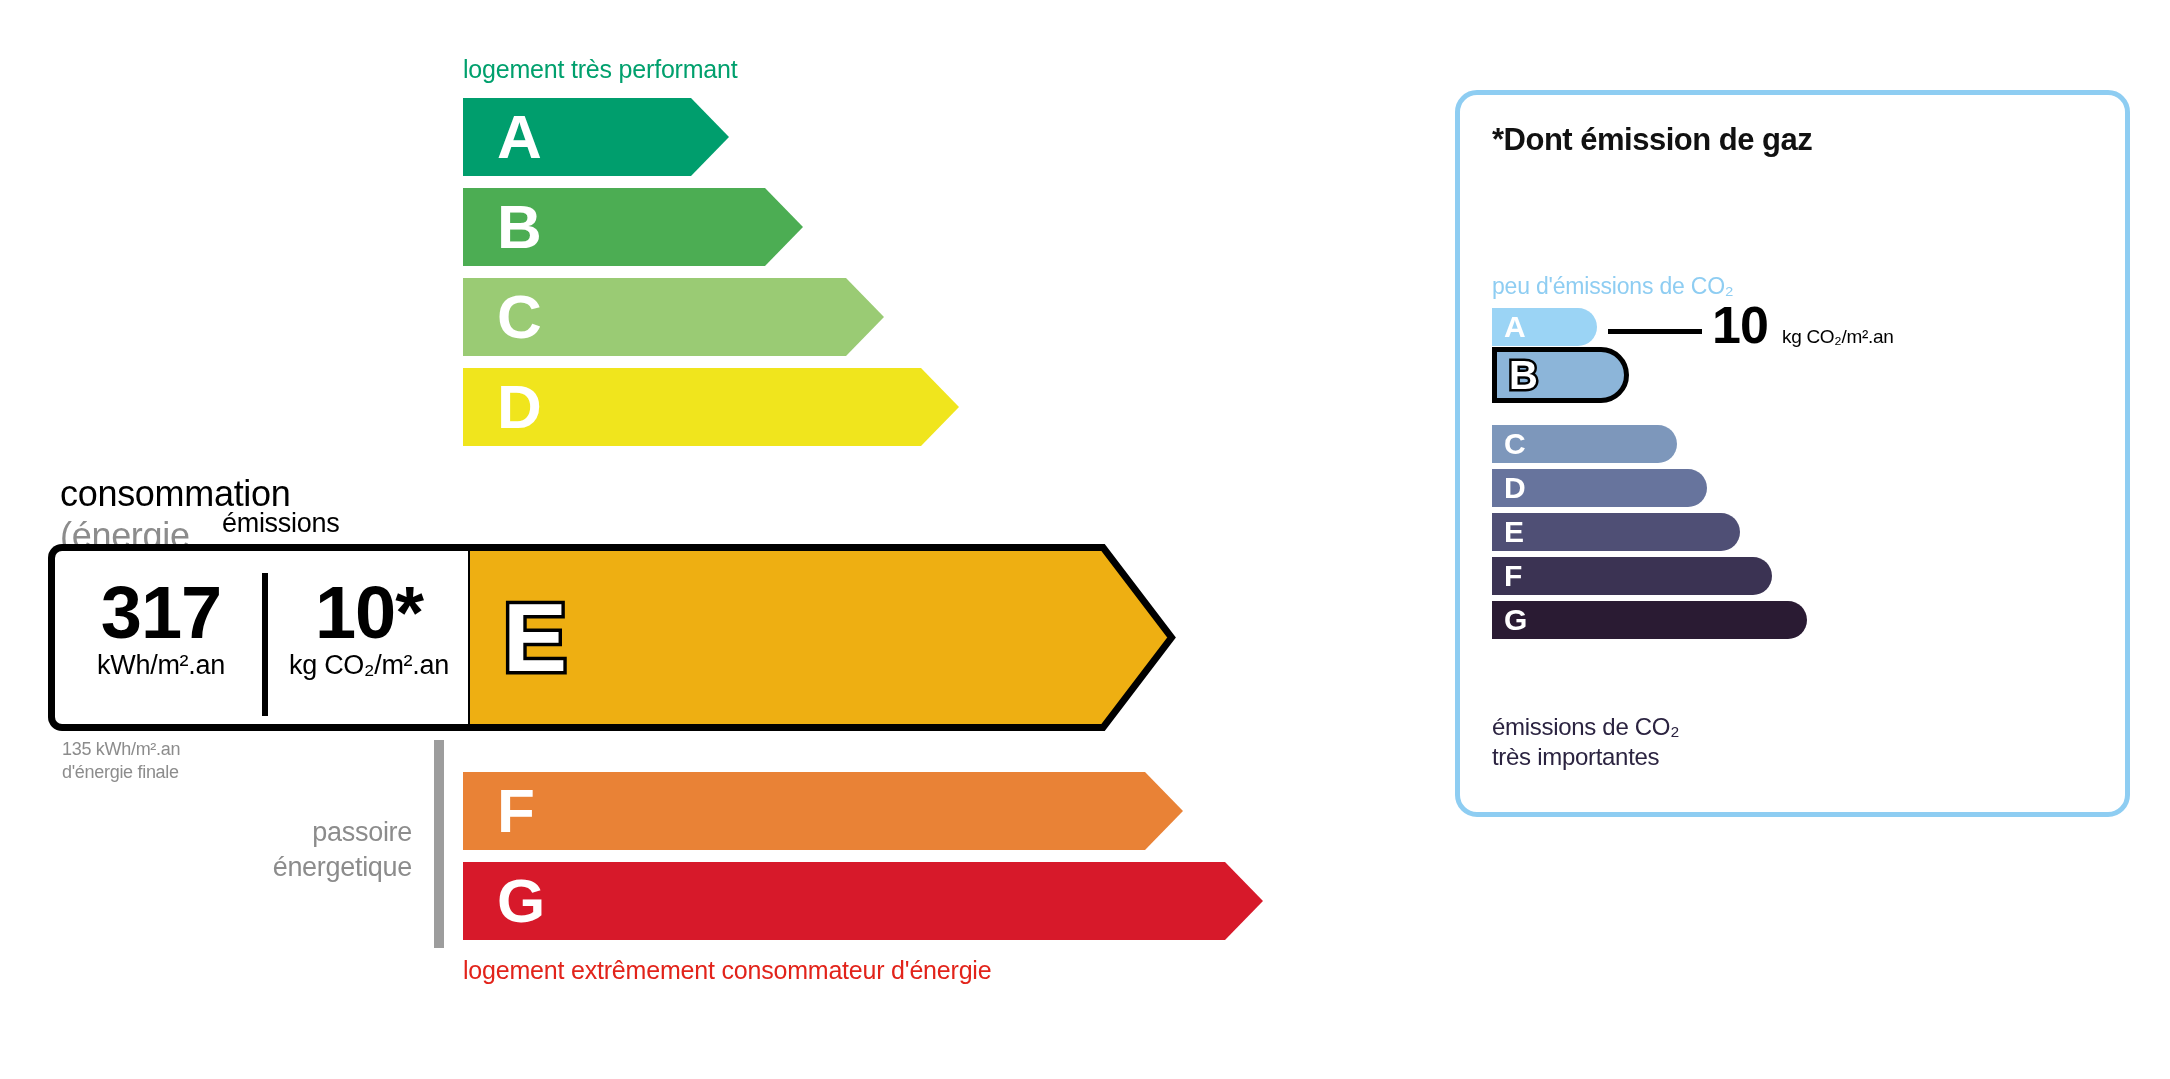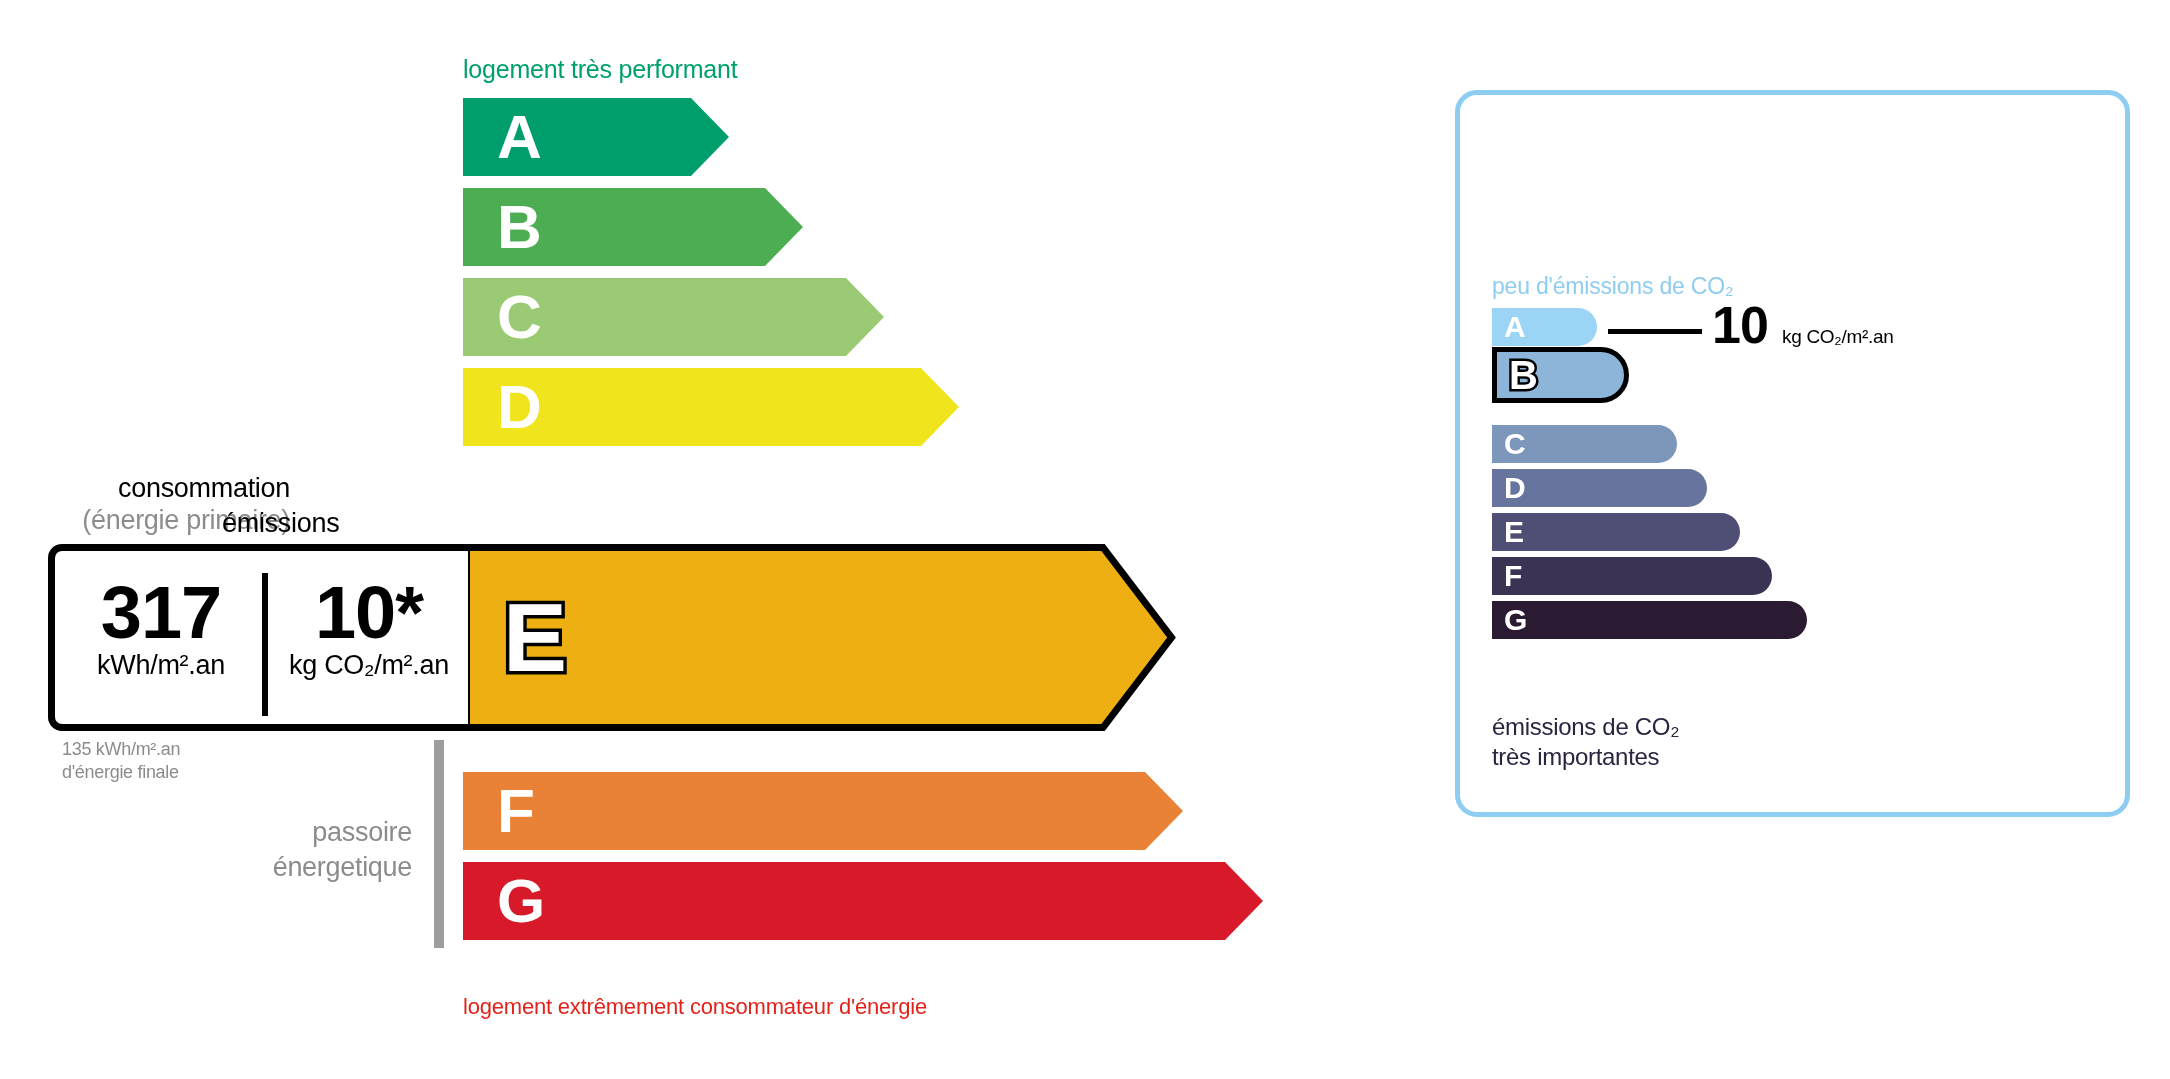--- a/index.html
+++ b/index.html
@@ -12,23 +12,22 @@
   
   #dpe-chart{position:absolute;left:0;top:0;width:1330px;height:1079px;}
 
   .top-caption{
     position:absolute;left:463px;top:55px;
     font-size:25px;color:#00a06d;letter-spacing:-0.2px;
     white-space:nowrap;
   }
   .bottom-caption{
     position:absolute;left:463px;top:956px;
-    font-size:22px;color:#e2231a;letter-spacing:-0.2px;
+    font-size:25px;color:#e2231a;letter-spacing:-0.2px;
     white-space:nowrap;
-    margin-top:38px;
   }
 
   .band{position:absolute;left:463px;}
   .band svg{display:block;overflow:visible;}
   .band .letter{
     position:absolute;left:34px;top:50%;transform:translateY(-50%);
     font-size:62px;font-weight:bold;color:#ffffff;line-height:1;
   }
 
   
@@ -50,22 +49,22 @@
   #value-box .divider{
     position:absolute;left:207px;top:22px;width:6px;height:143px;background:#000;
   }
   .vb-cell{position:absolute;top:26px;text-align:center;}
   #cell-conso{left:6px;width:200px;}
   #cell-emis{left:214px;width:200px;}
   .vb-num{font-size:74px;font-weight:bold;color:#000;line-height:0.98;letter-spacing:-1px;}
   .vb-unit{font-size:27px;color:#000;margin-top:0;letter-spacing:-0.3px;}
 
   .lbl-conso{
-    position:absolute;left:60px;top:473px;width:230px;text-align:right;
-    font-size:27px;color:#000;letter-spacing:-0.3px;line-height:1.18;
+    position:absolute;left:60px;top:473px;width:230px;text-align:left;
+    font-size:36px;color:#000;letter-spacing:-0.3px;line-height:1.18;
   }
   .lbl-conso .sub{color:#8c8c8c;display:block;}
   .lbl-emis{
     position:absolute;left:222px;top:508px;
     font-size:27px;color:#000;letter-spacing:-0.3px;
   }
   .note-final{
     position:absolute;left:62px;top:738px;
     font-size:18px;color:#8c8c8c;line-height:1.3;letter-spacing:-0.3px;
   }
@@ -200,20 +199,21 @@
   <div class="note-passoire">
     <div>passoire</div>
     <div>énergetique</div>
   </div>
 
   <div id="passoire-bar"></div>
 </div>
 
 <div id="co2-panel" style="border-color: rgb(142, 205, 242);">
   <div id="co2-title">
+    <div>*Dont émission de gaz</div>
   </div>
 
   <div id="co2-top-caption">peu d'émissions de CO₂</div>
 
   <div id="co2-bars-host">
       <div class="cbar" id="cbar-A" style="top: 213px; width: 105px; background: rgb(155, 212, 245);">
         <span class="cl">A</span>
       </div>
       <div class="cbar" id="cbar-B" style="top: 252px; width: 137px; background: rgb(140, 181, 217);">
         <span class="cl">B</span>

